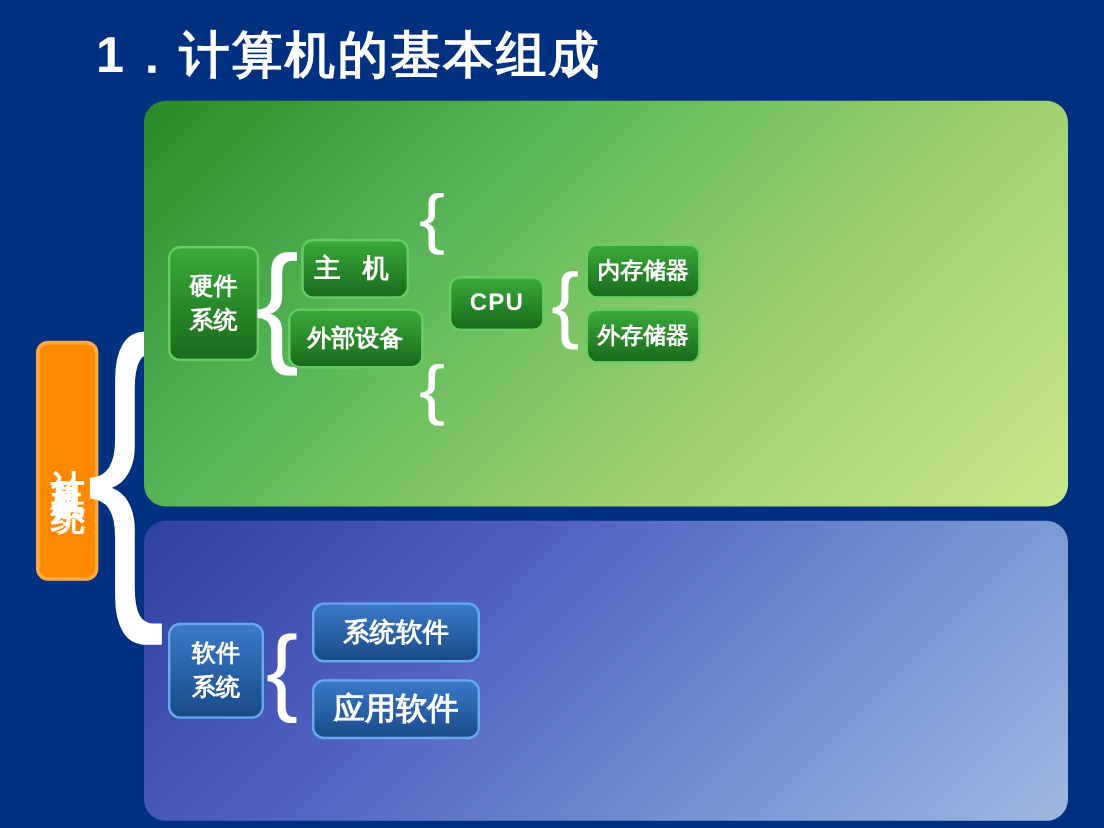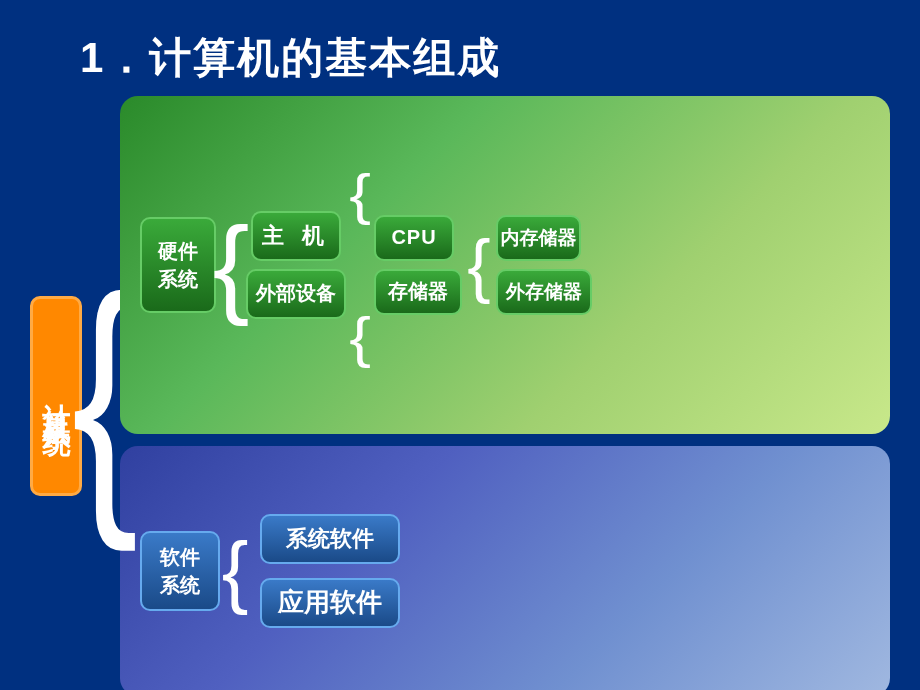--- a/index.html
+++ b/index.html
@@ -11,21 +11,20 @@
       overflow: hidden;
       position: relative;
     }
 
     .title {
       color: white;
       font-size: 42px;
       font-weight: bold;
       padding: 18px 14px 10px 80px;
       letter-spacing: 2px;
-      margin-top: 12px;
     }
 
     .main-container {
       display: flex;
       flex-direction: row;
       align-items: stretch;
       padding: 0 30px 10px 30px;
       gap: 0;
       height: calc(100% - 80px);
     }
@@ -162,21 +161,21 @@
     }
 
     .box-主机 {
       width: 90px;
       height: 50px;
       font-size: 22px;
       letter-spacing: 6px;
     }
 
     .box-外部设备 {
-      width: 100px;
+      width: 113px;
       height: 50px;
       font-size: 20px;
     }
 
     .hw-right {
       display: flex;
       flex-direction: column;
       gap: 10px;
       justify-content: center;
       flex: 1;
@@ -190,21 +189,21 @@
       letter-spacing: 1px;
     }
 
     .box-存储器 {
       width: 88px;
       height: 46px;
       font-size: 20px;
     }
 
     .box-内存储器 {
-      width: 85px;
+      width: 96px;
       height: 46px;
       font-size: 19px;
     }
 
     .box-外存储器 {
       width: 96px;
       height: 46px;
       font-size: 19px;
     }
 
@@ -313,21 +312,20 @@
       <div style="display:flex; flex-direction:column; justify-content:space-around; height:100%; gap:0; align-items:center; width:28px;">
         <span class="brace-sm" style="margin-top:10px;">{</span>
         <span class="brace-sm" style="margin-bottom:10px;">{</span>
       </div>
 
       <div class="hw-right">
 
         <div class="hw-right-row">
           <div class="vertical-pair">
             <div class="green-box box-CPU">CPU</div>
-            <div class="green-box box-存储器">存储器</div>
           </div>
           <div class="bracket-col" style="font-size:70px; width:22px;">
             <span>{</span>
           </div>
           <div class="vertical-pair">
             <div class="green-box box-内存储器">内存储器</div>
             <div class="green-box box-外存储器">外存储器</div>
           </div>
         </div>
 

